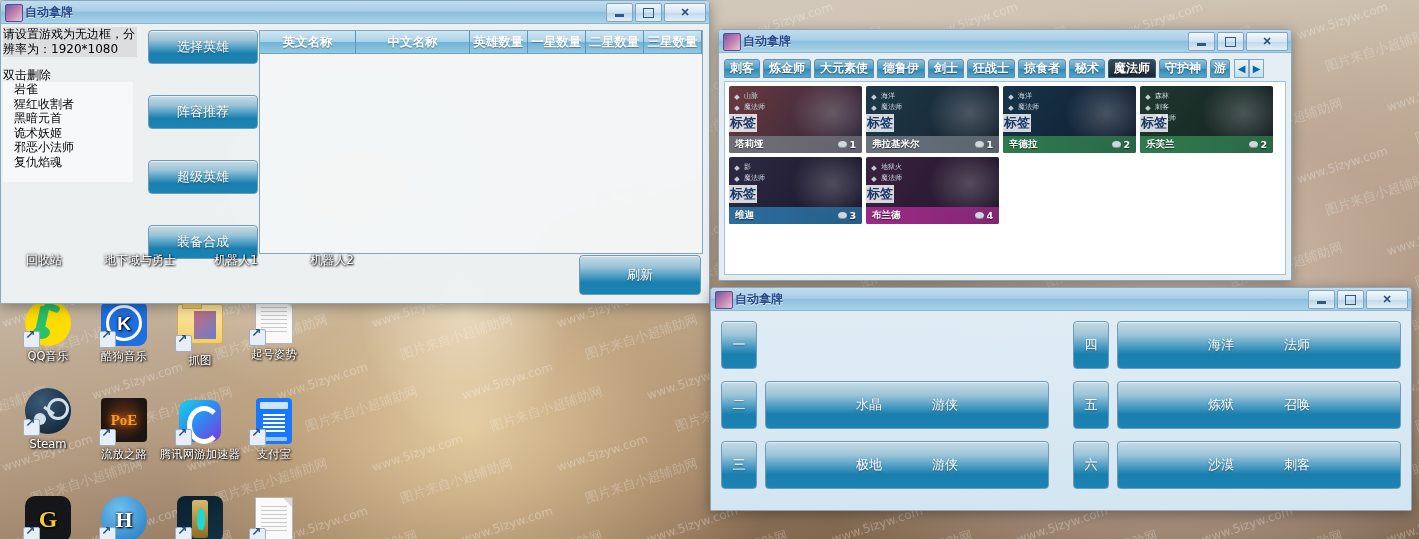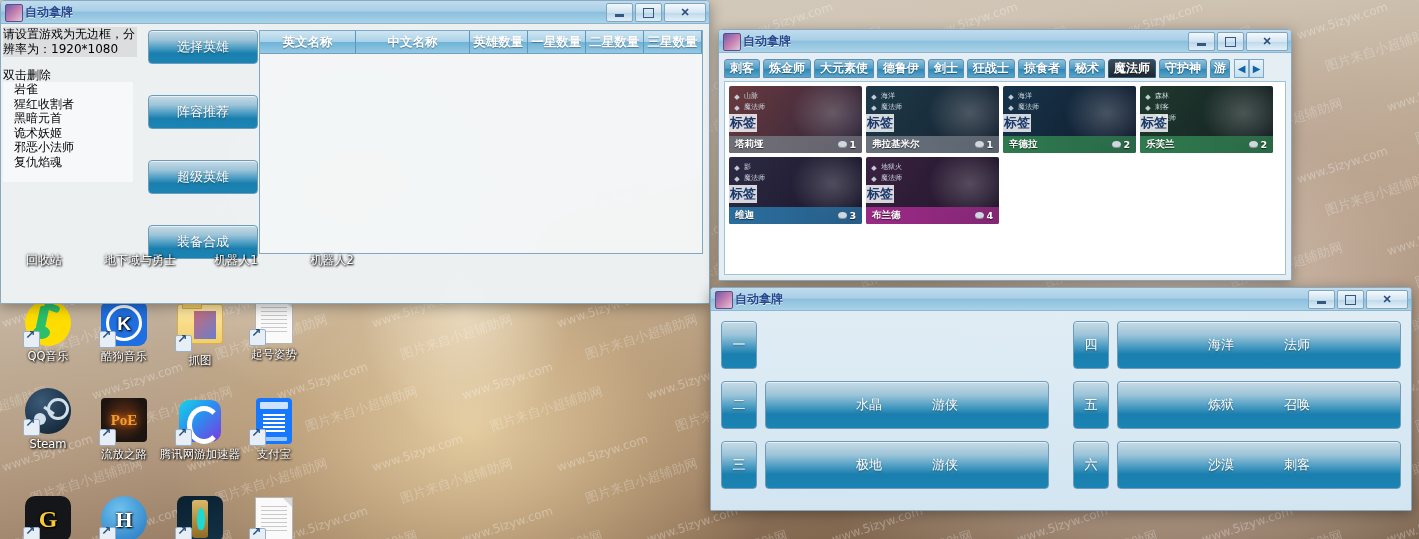--- a/index.html
+++ b/index.html
@@ -443,20 +443,21 @@
         </div>
     </div>
 
     <div id="w1-desknames">
         <span style="width: 74px; text-align: center;">回收站</span>
         <span style="width: 74px; text-align: center;">地下域与勇士</span>
         <span style="width: 74px; text-align: center;">机器人1</span>
         <span style="width: 74px; text-align: center;">机器人2</span>
       </div>
 
+    <div class="abtn" id="w1-refresh">刷新</div>
   </div>
 </div>
 
 <div class="win" id="win2">
   <div class="titlebar">
     <div class="tb-icon"></div>
     <div class="tb-text">自动拿牌</div>
     <div class="tbbtns">
       <div class="tbbtn">
           <i>

